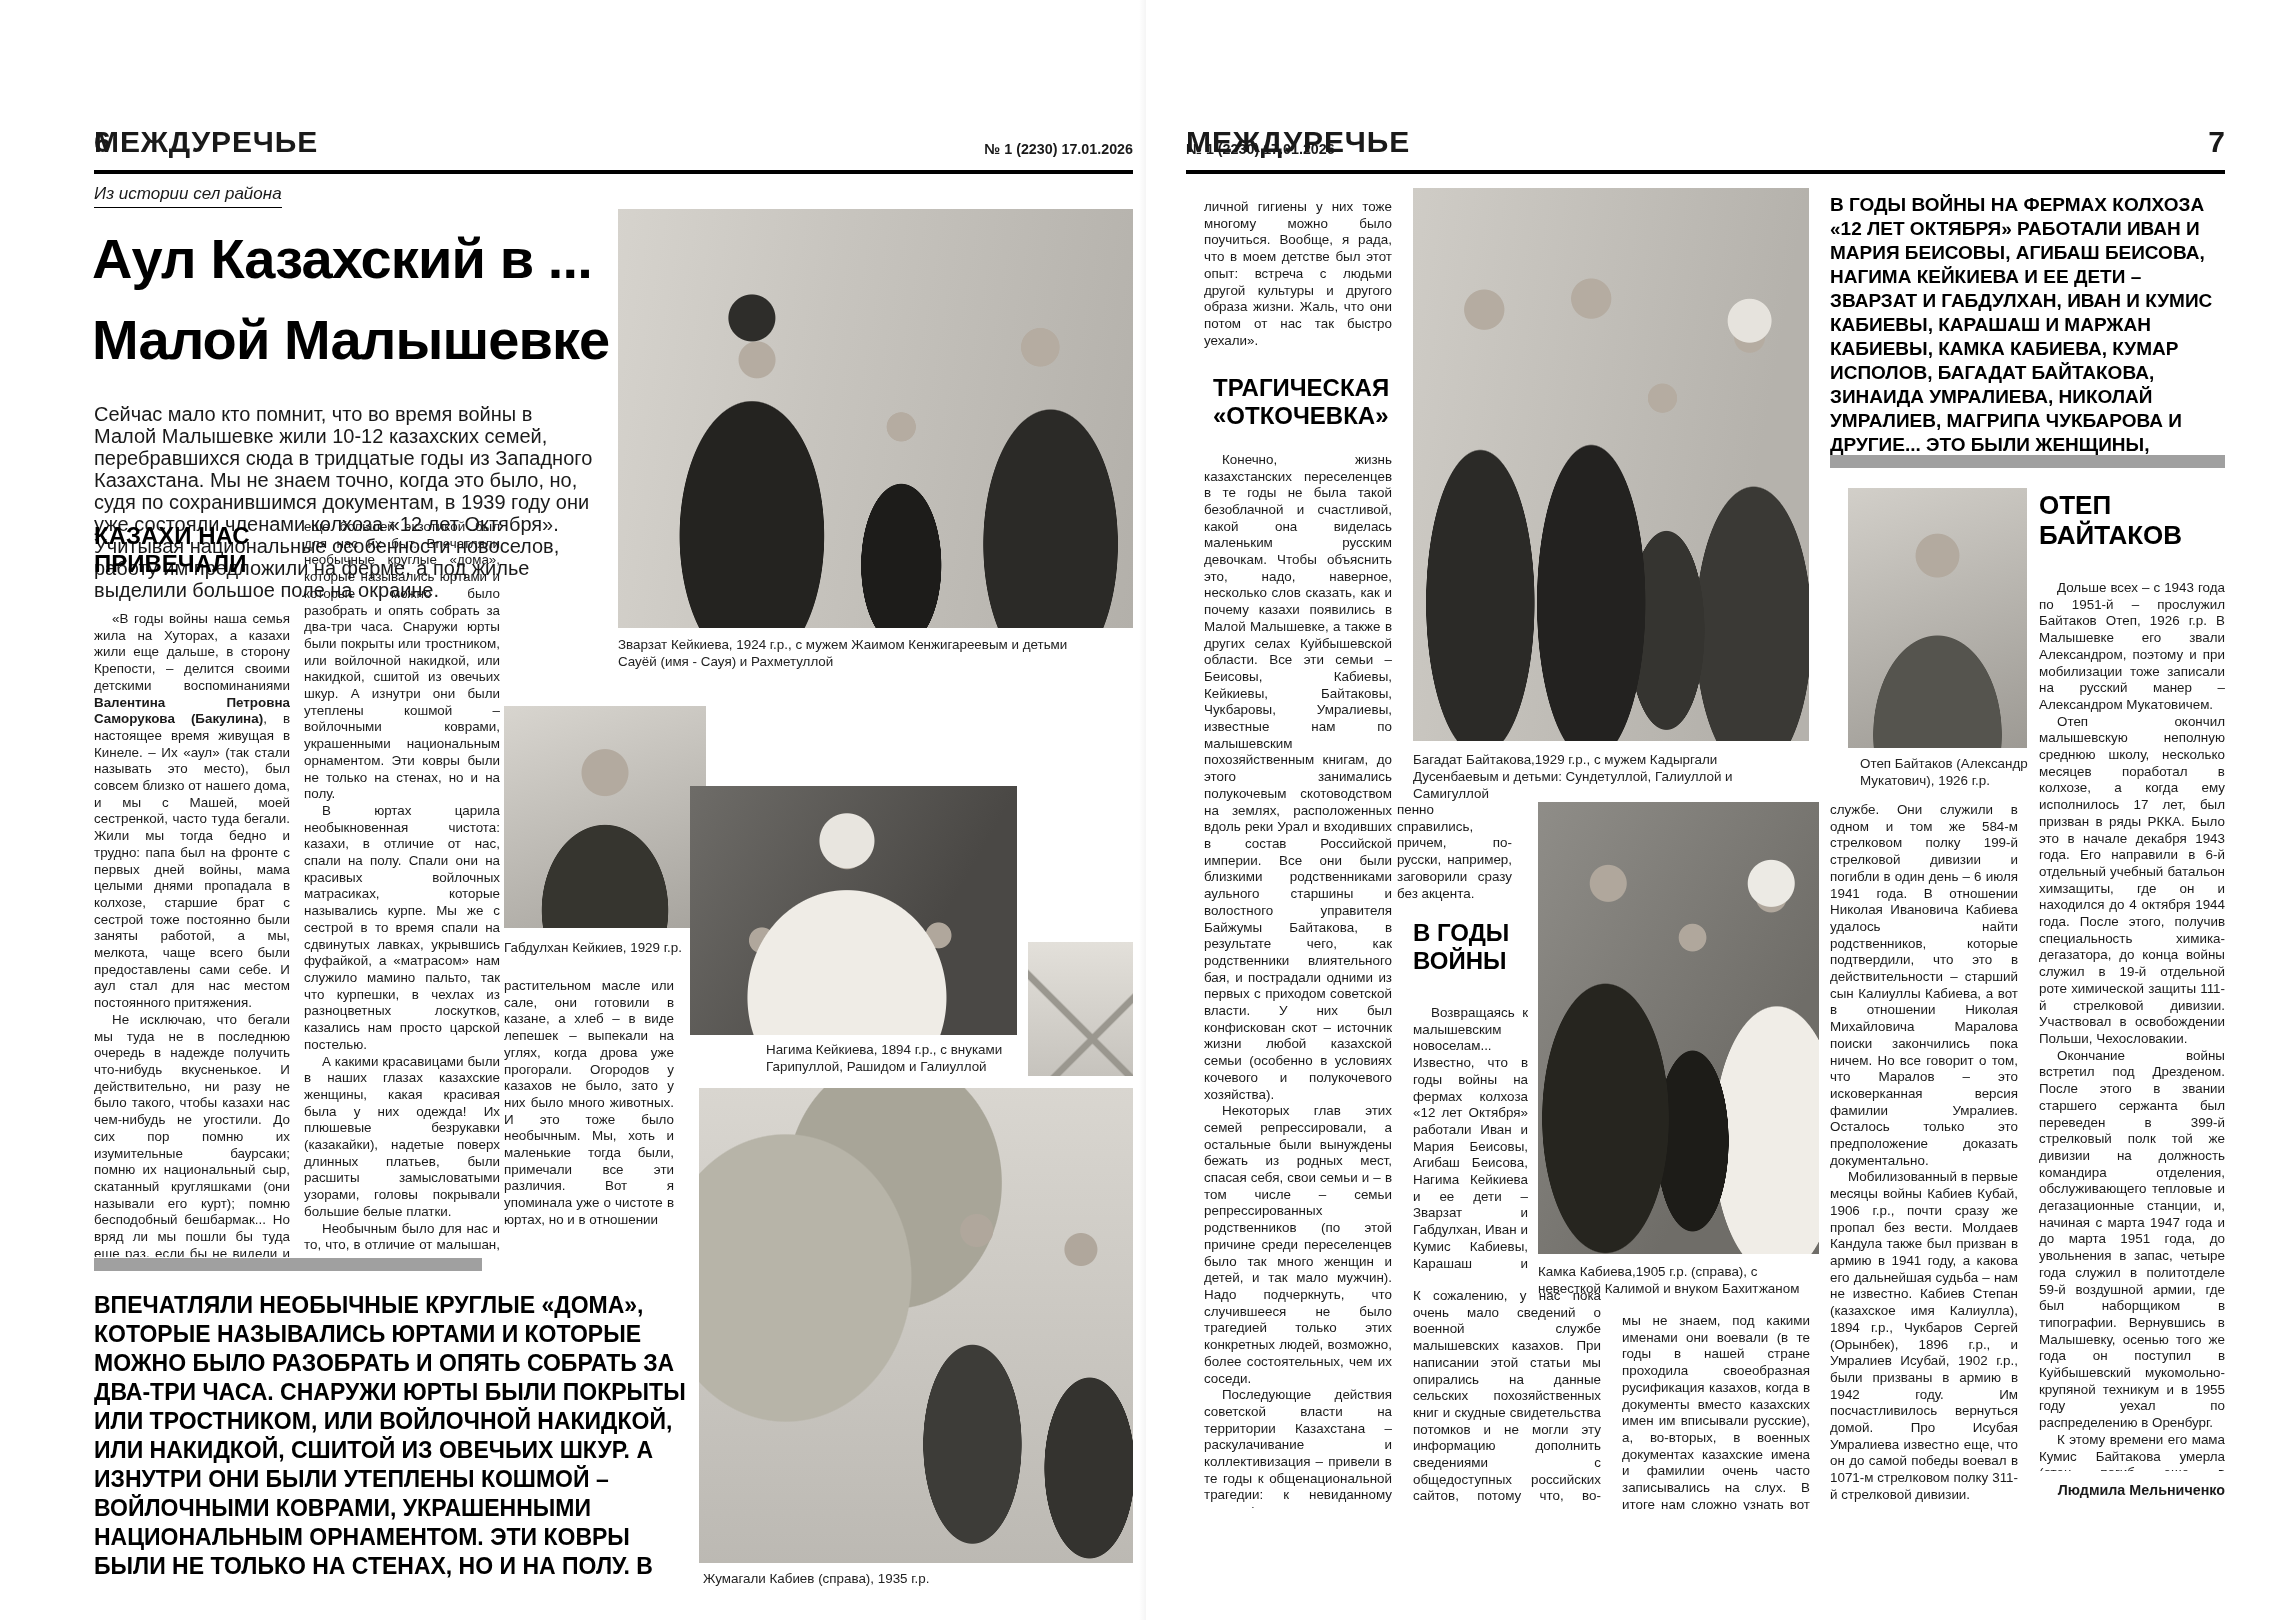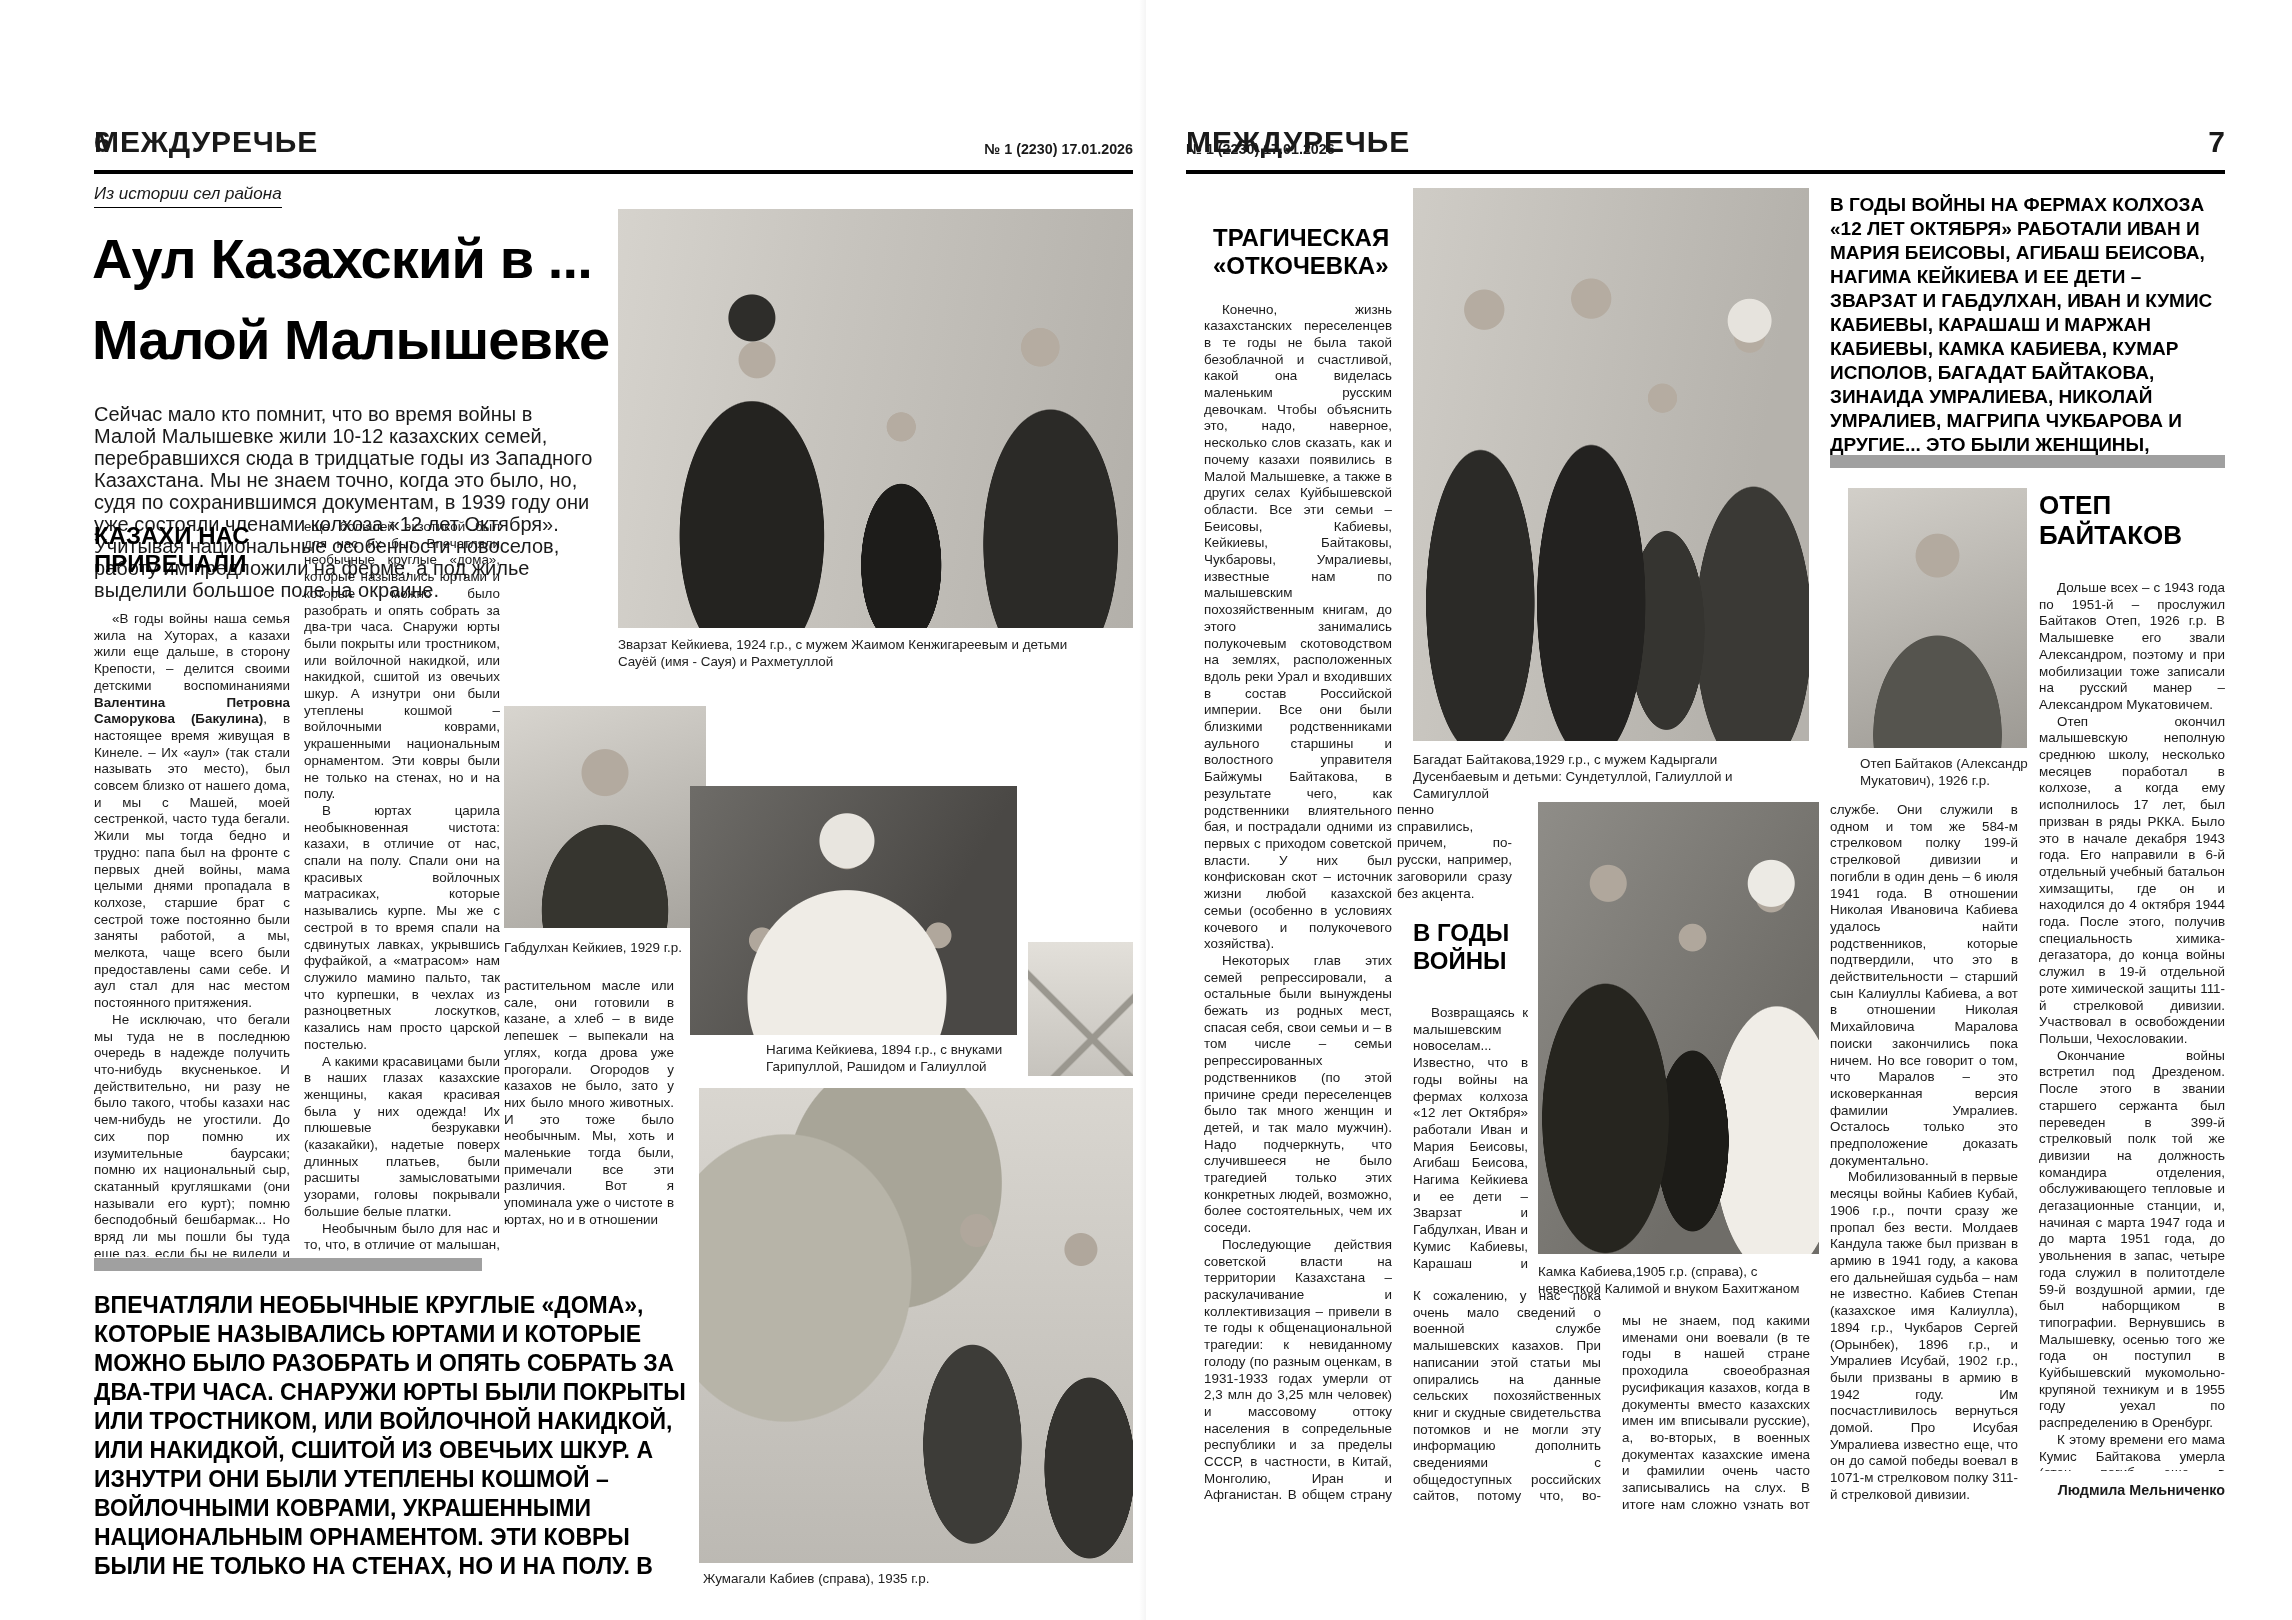--- a/index.html
+++ b/index.html
@@ -144,20 +144,21 @@
 
   <div class="abs" id="fold"></div>
 
   <section class="page" style="left:1146px;width:1146px;">
     <div class="abs issue" style="left:40px;top:141px;width:502px;text-align:left;">№ 1 (2230) 17.01.2026</div>
     <div class="abs masthead" style="left:40px;top:125px;width:1039px;">МЕЖДУРЕЧЬЕ</div>
     <div class="abs pagenum" style="left:1052px;top:125px;width:27px;text-align:right;">7</div>
     <div class="abs rule" style="left:40px;top:170px;width:1039px;"></div>
 
     <div class="abs col" style="left:58px;top:199px;width:188px;height:1309px;">
+      <p class="noind">личной гигиены у них тоже многому можно было поучиться. Вообще, я рада, что в моем детстве был этот опыт: встреча с людьми другой культуры и другого образа жизни. Жаль, что они потом от нас так быстро уехали».</p>
       <div class="subhead" style="margin:25px 0 21.5px 9px;">ТРАГИЧЕСКАЯ «ОТКОЧЕВКА»</div>
       <p>Конечно, жизнь казахстанских переселенцев в те годы не была такой безоблачной и счастливой, какой она виделась маленьким русским девочкам. Чтобы объяснить это, надо, наверное, несколько слов сказать, как и почему казахи появились в Малой Малышевке, а также в других селах Куйбышевской области. Все эти семьи – Беисовы, Кабиевы, Кейкиевы, Байтаковы, Чукбаровы, Умралиевы, известные нам по малышевским похозяйственным книгам, до этого занимались полукочевым скотоводством на землях, расположенных вдоль реки Урал и входивших в состав Российской империи. Все они были близкими родственниками аульного старшины и волостного управителя Байжумы Байтакова, в результате чего, как родственники влиятельного бая, и пострадали одними из первых с приходом советской власти. У них был конфискован скот – источник жизни любой казахской семьи (особенно в условиях кочевого и полукочевого хозяйства).</p>
       <p>Некоторых глав этих семей репрессировали, а остальные были вынуждены бежать из родных мест, спасая себя, свои семьи и – в том числе – семьи репрессированных родственников (по этой причине среди переселенцев было так много женщин и детей, и так мало мужчин). Надо подчеркнуть, что случившееся не было трагедией только этих конкретных людей, возможно, более состоятельных, чем их соседи.</p>
       <p>Последующие действия советской власти на территории Казахстана – раскулачивание и коллективизация – привели в те годы к общенациональной трагедии: к невиданному голоду (по разным оценкам, в 1931-1933 годах умерли от 2,3 млн до 3,25 млн человек) и массовому оттоку населения в сопредельные республики и за пределы СССР, в частности, в Китай, Монголию, Иран и Афганистан. В общем страну покинуло около миллиона казахов. Появился даже новый термин – «откочевка». При этом надо понимать, что люди убегали с насиженных мест буквально ни с чем.</p>
 
     </div>
 
     <div class="photo" id="ph-family7" style="left:267px;top:188px;width:396px;height:553px;"></div>
     <div class="abs caption" style="left:267px;top:751px;width:385px;">Багадат Байтакова,1929 г.р., с мужем Кадыргали Дусенбаевым и детьми: Сундетуллой, Галиуллой и Самигуллой</div>
 

